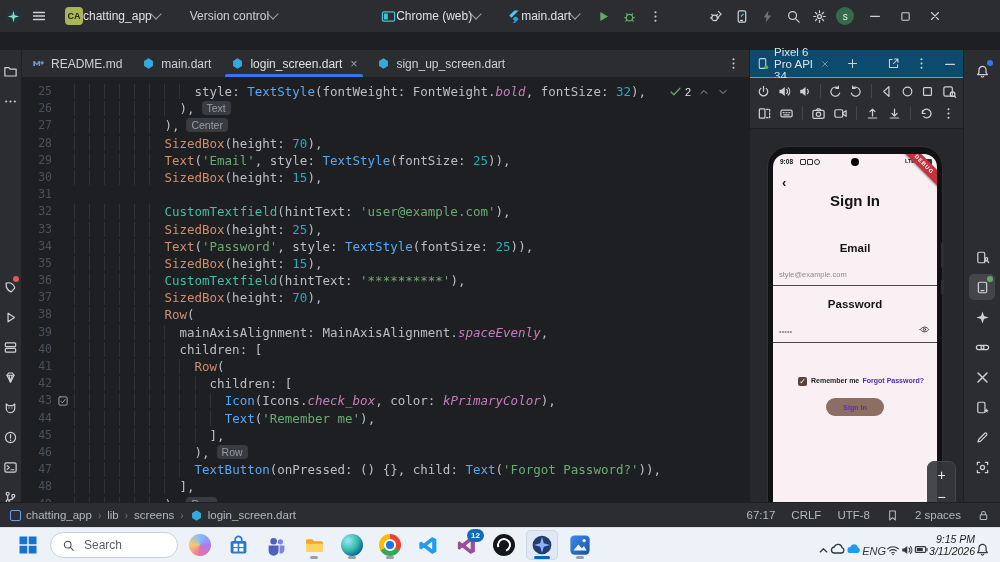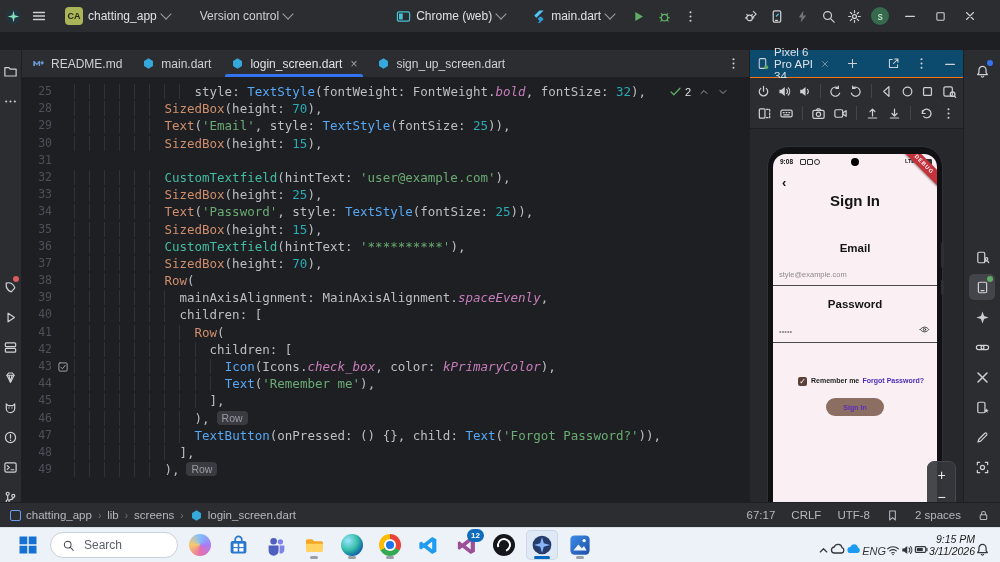--- a/index.html
+++ b/index.html
@@ -4,21 +4,21 @@
 <style>
   html,body{margin:0;padding:0;background:#000;}
   .screen{position:relative;width:1000px;height:562px;background:#1E1F22;overflow:hidden;
     font-family:"Liberation Sans",sans-serif;color:#DFE1E5;font-size:12px;}
   .icon{display:inline-flex;align-items:center;justify-content:center;line-height:0;}
   .icon svg{display:block;}
 
   
   .titlebar{position:absolute;left:0;top:0;width:1000px;height:33px;background:#2B2D30;
     display:flex;align-items:center;border-bottom:1px solid #1E1F22;box-sizing:border-box;}
-  .tb-btn{display:flex;align-items:center;gap:5px;padding:0 7px;height:24px;border-radius:4px;color:#DFE1E5;}
+  .tb-btn{display:flex;align-items:center;padding:0 7px;height:24px;border-radius:4px;color:#DFE1E5;}
   .proj-badge{width:18px;height:18px;border-radius:4px;background:#A9B558;color:#26290F;
     font-weight:bold;font-size:9px;display:flex;align-items:center;justify-content:center;}
   .chev{width:7px;height:7px;display:inline-block;position:relative;top:-2px;
     border-right:1.4px solid #9DA0A8;border-bottom:1.4px solid #9DA0A8;transform:rotate(45deg);}
   .tb-ico{width:26px;height:24px;display:flex;align-items:center;justify-content:center;border-radius:4px;color:#CED0D6;position:relative;}
   .avatar{width:18px;height:18px;border-radius:50%;background:#356B4C;color:#E6F2EA;font-size:10px;
     display:flex;align-items:center;justify-content:center;}
   .win-ctl{width:30px;height:33px;display:flex;align-items:center;justify-content:center;color:#CED0D6;}
 
   
@@ -383,20 +383,30 @@
               </svg>
             </span>
         </div>
         <div id="code-lines">
             <div class="cl">
               <span class="ln">25</span>
               <span class="gut"></span>
               <pre class="ct"><span class="ind">  </span><span class="ind">  </span><span class="ind">  </span><span class="ind">  </span><span class="ind">  </span><span class="ind">  </span><span class="ind">  </span><span class="ind">  </span><span class="tk-d">style: </span><span class="tk-cls">TextStyle</span><span class="tk-d">(fontWeight: FontWeight.</span><span class="tk-en">bold</span><span class="tk-d">, fontSize: </span><span class="tk-num">32</span><span class="tk-d">),</span></pre>
             </div>
             <div class="cl">
+              <span class="ln">26</span>
+              <span class="gut"></span>
+              <pre class="ct"><span class="ind">  </span><span class="ind">  </span><span class="ind">  </span><span class="ind">  </span><span class="ind">  </span><span class="ind">  </span><span class="ind">  </span><span class="tk-d">),</span><span class="inlay">Text</span></pre>
+            </div>
+            <div class="cl">
+              <span class="ln">27</span>
+              <span class="gut"></span>
+              <pre class="ct"><span class="ind">  </span><span class="ind">  </span><span class="ind">  </span><span class="ind">  </span><span class="ind">  </span><span class="ind">  </span><span class="tk-d">),</span><span class="inlay">Center</span></pre>
+            </div>
+            <div class="cl">
               <span class="ln">28</span>
               <span class="gut"></span>
               <pre class="ct"><span class="ind">  </span><span class="ind">  </span><span class="ind">  </span><span class="ind">  </span><span class="ind">  </span><span class="ind">  </span><span class="tk-ctor">SizedBox</span><span class="tk-d">(height: </span><span class="tk-num">70</span><span class="tk-d">),</span></pre>
             </div>
             <div class="cl">
               <span class="ln">29</span>
               <span class="gut"></span>
               <pre class="ct"><span class="ind">  </span><span class="ind">  </span><span class="ind">  </span><span class="ind">  </span><span class="ind">  </span><span class="ind">  </span><span class="tk-ctor">Text</span><span class="tk-d">(</span><span class="tk-str">'Email'</span><span class="tk-d">, style: </span><span class="tk-cls">TextStyle</span><span class="tk-d">(fontSize: </span><span class="tk-num">25</span><span class="tk-d">)),</span></pre>
             </div>
             <div class="cl">

